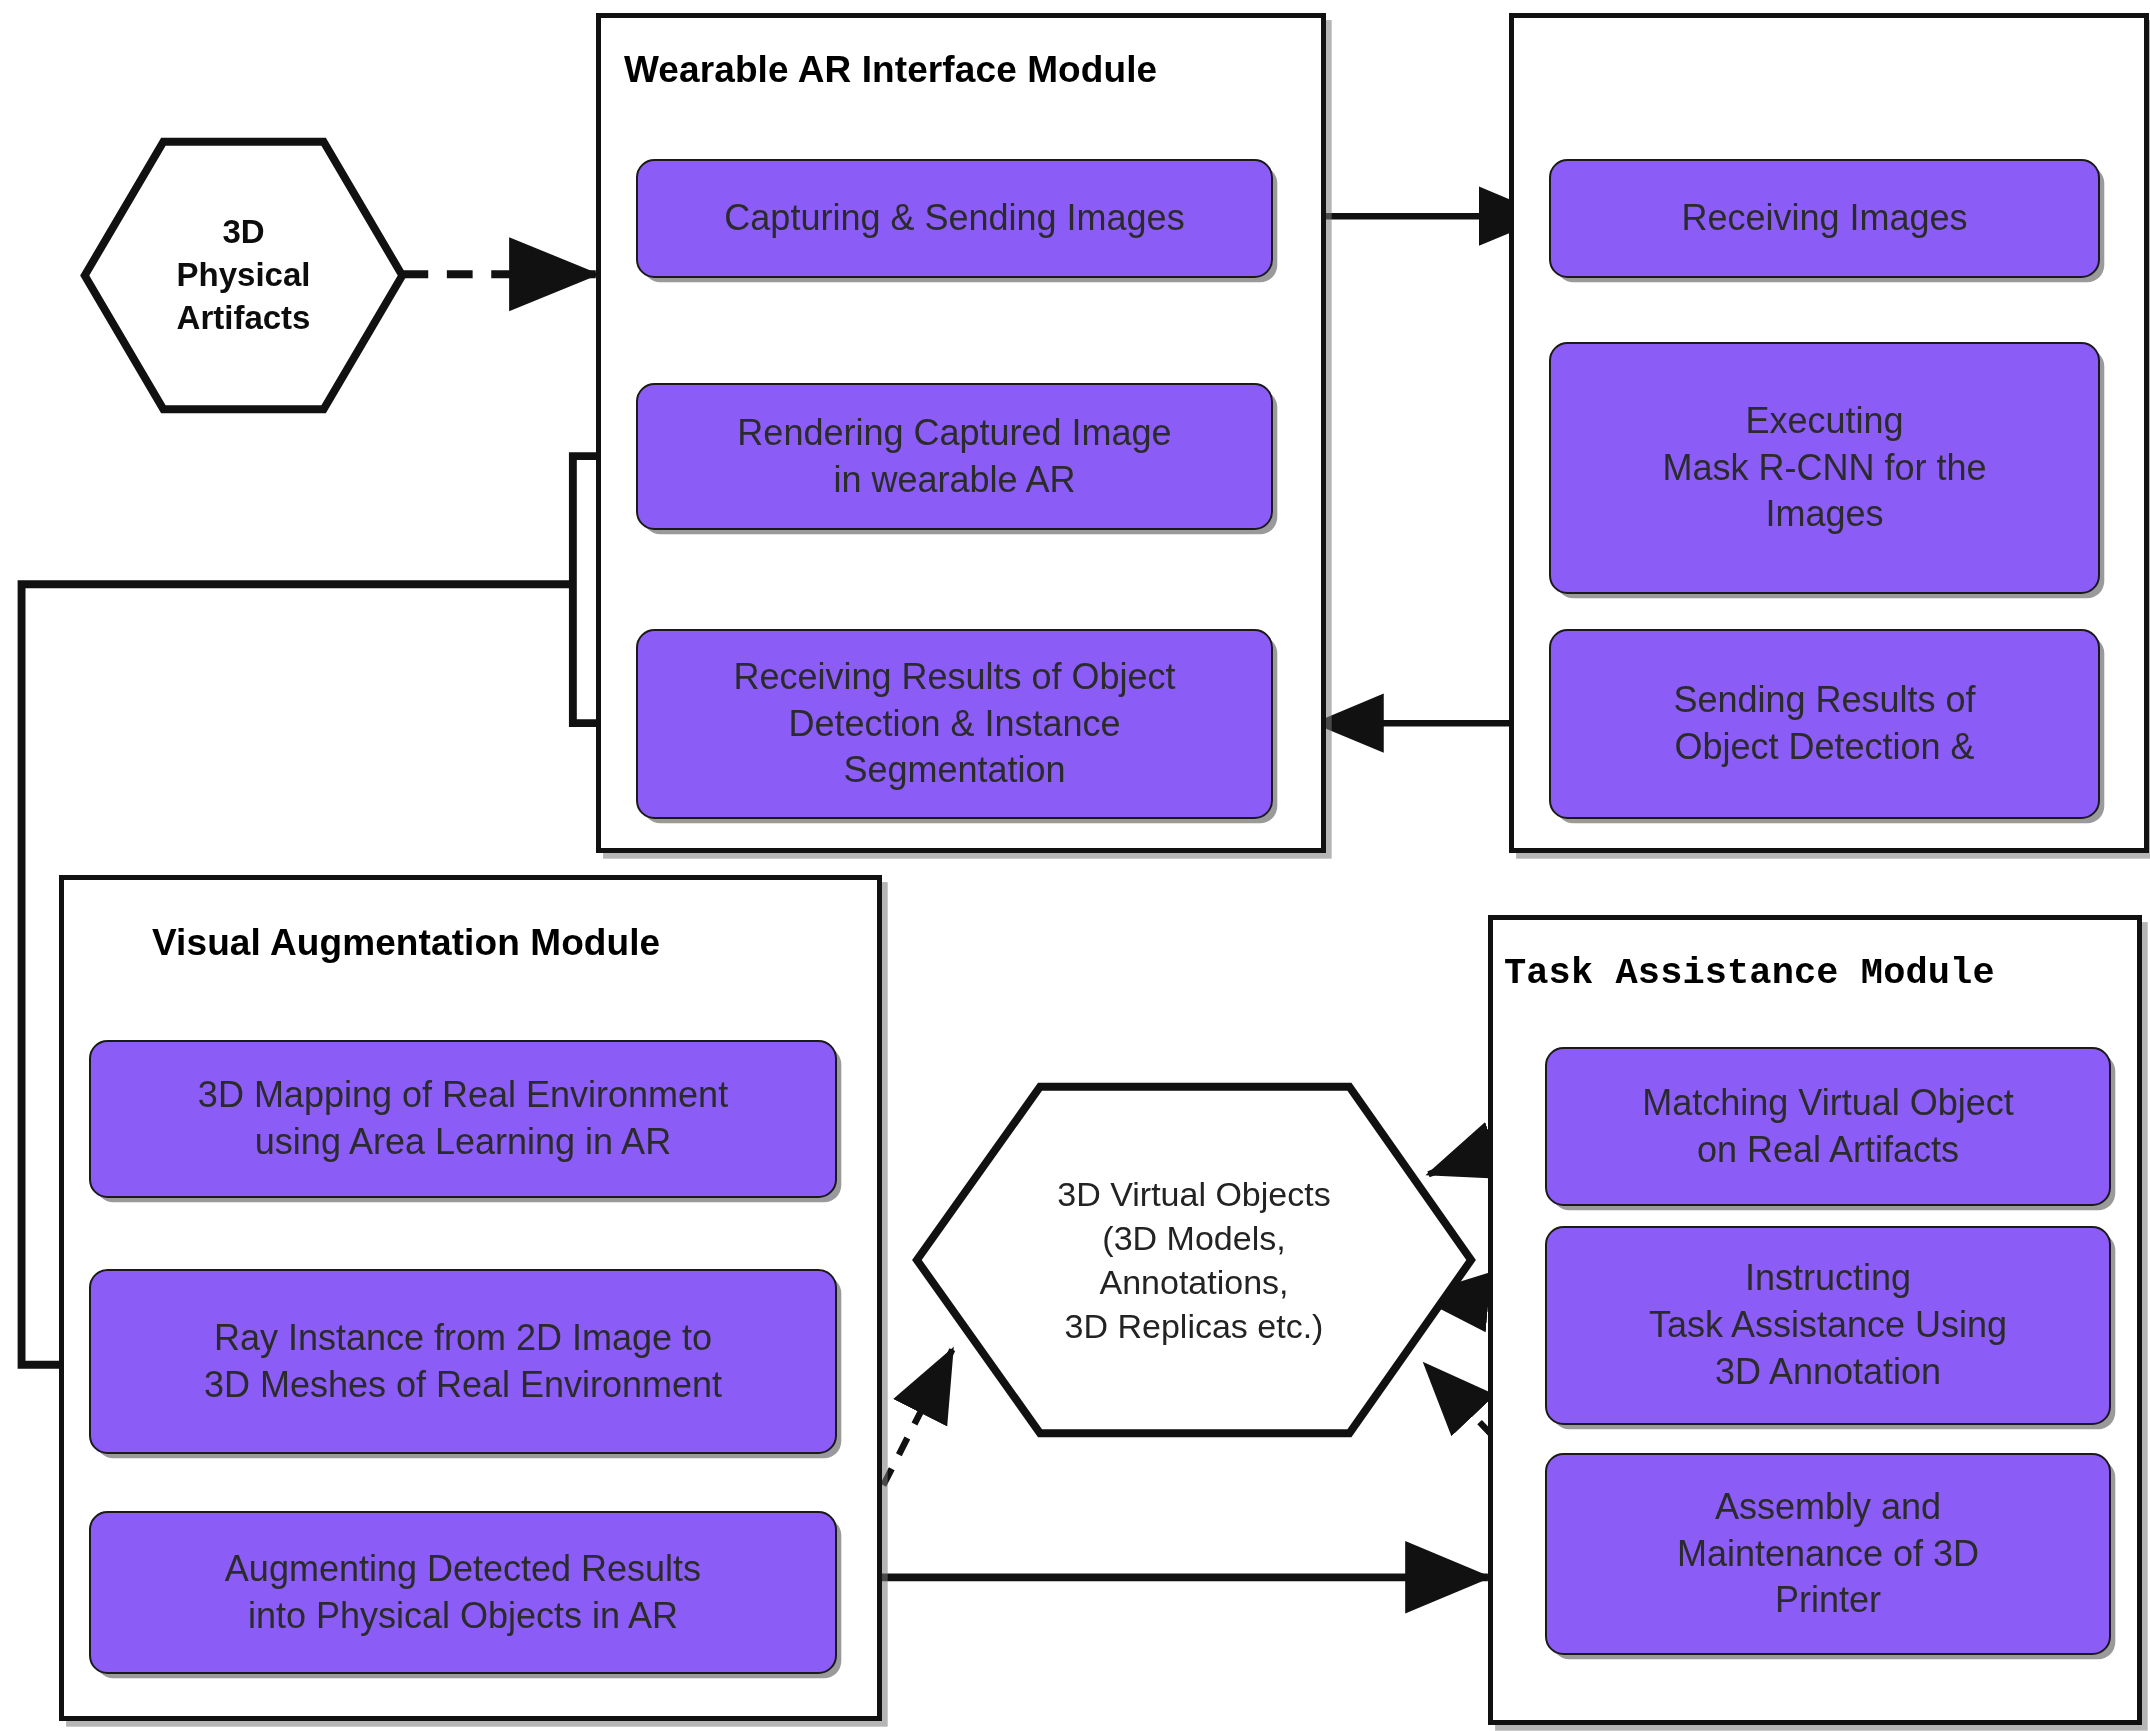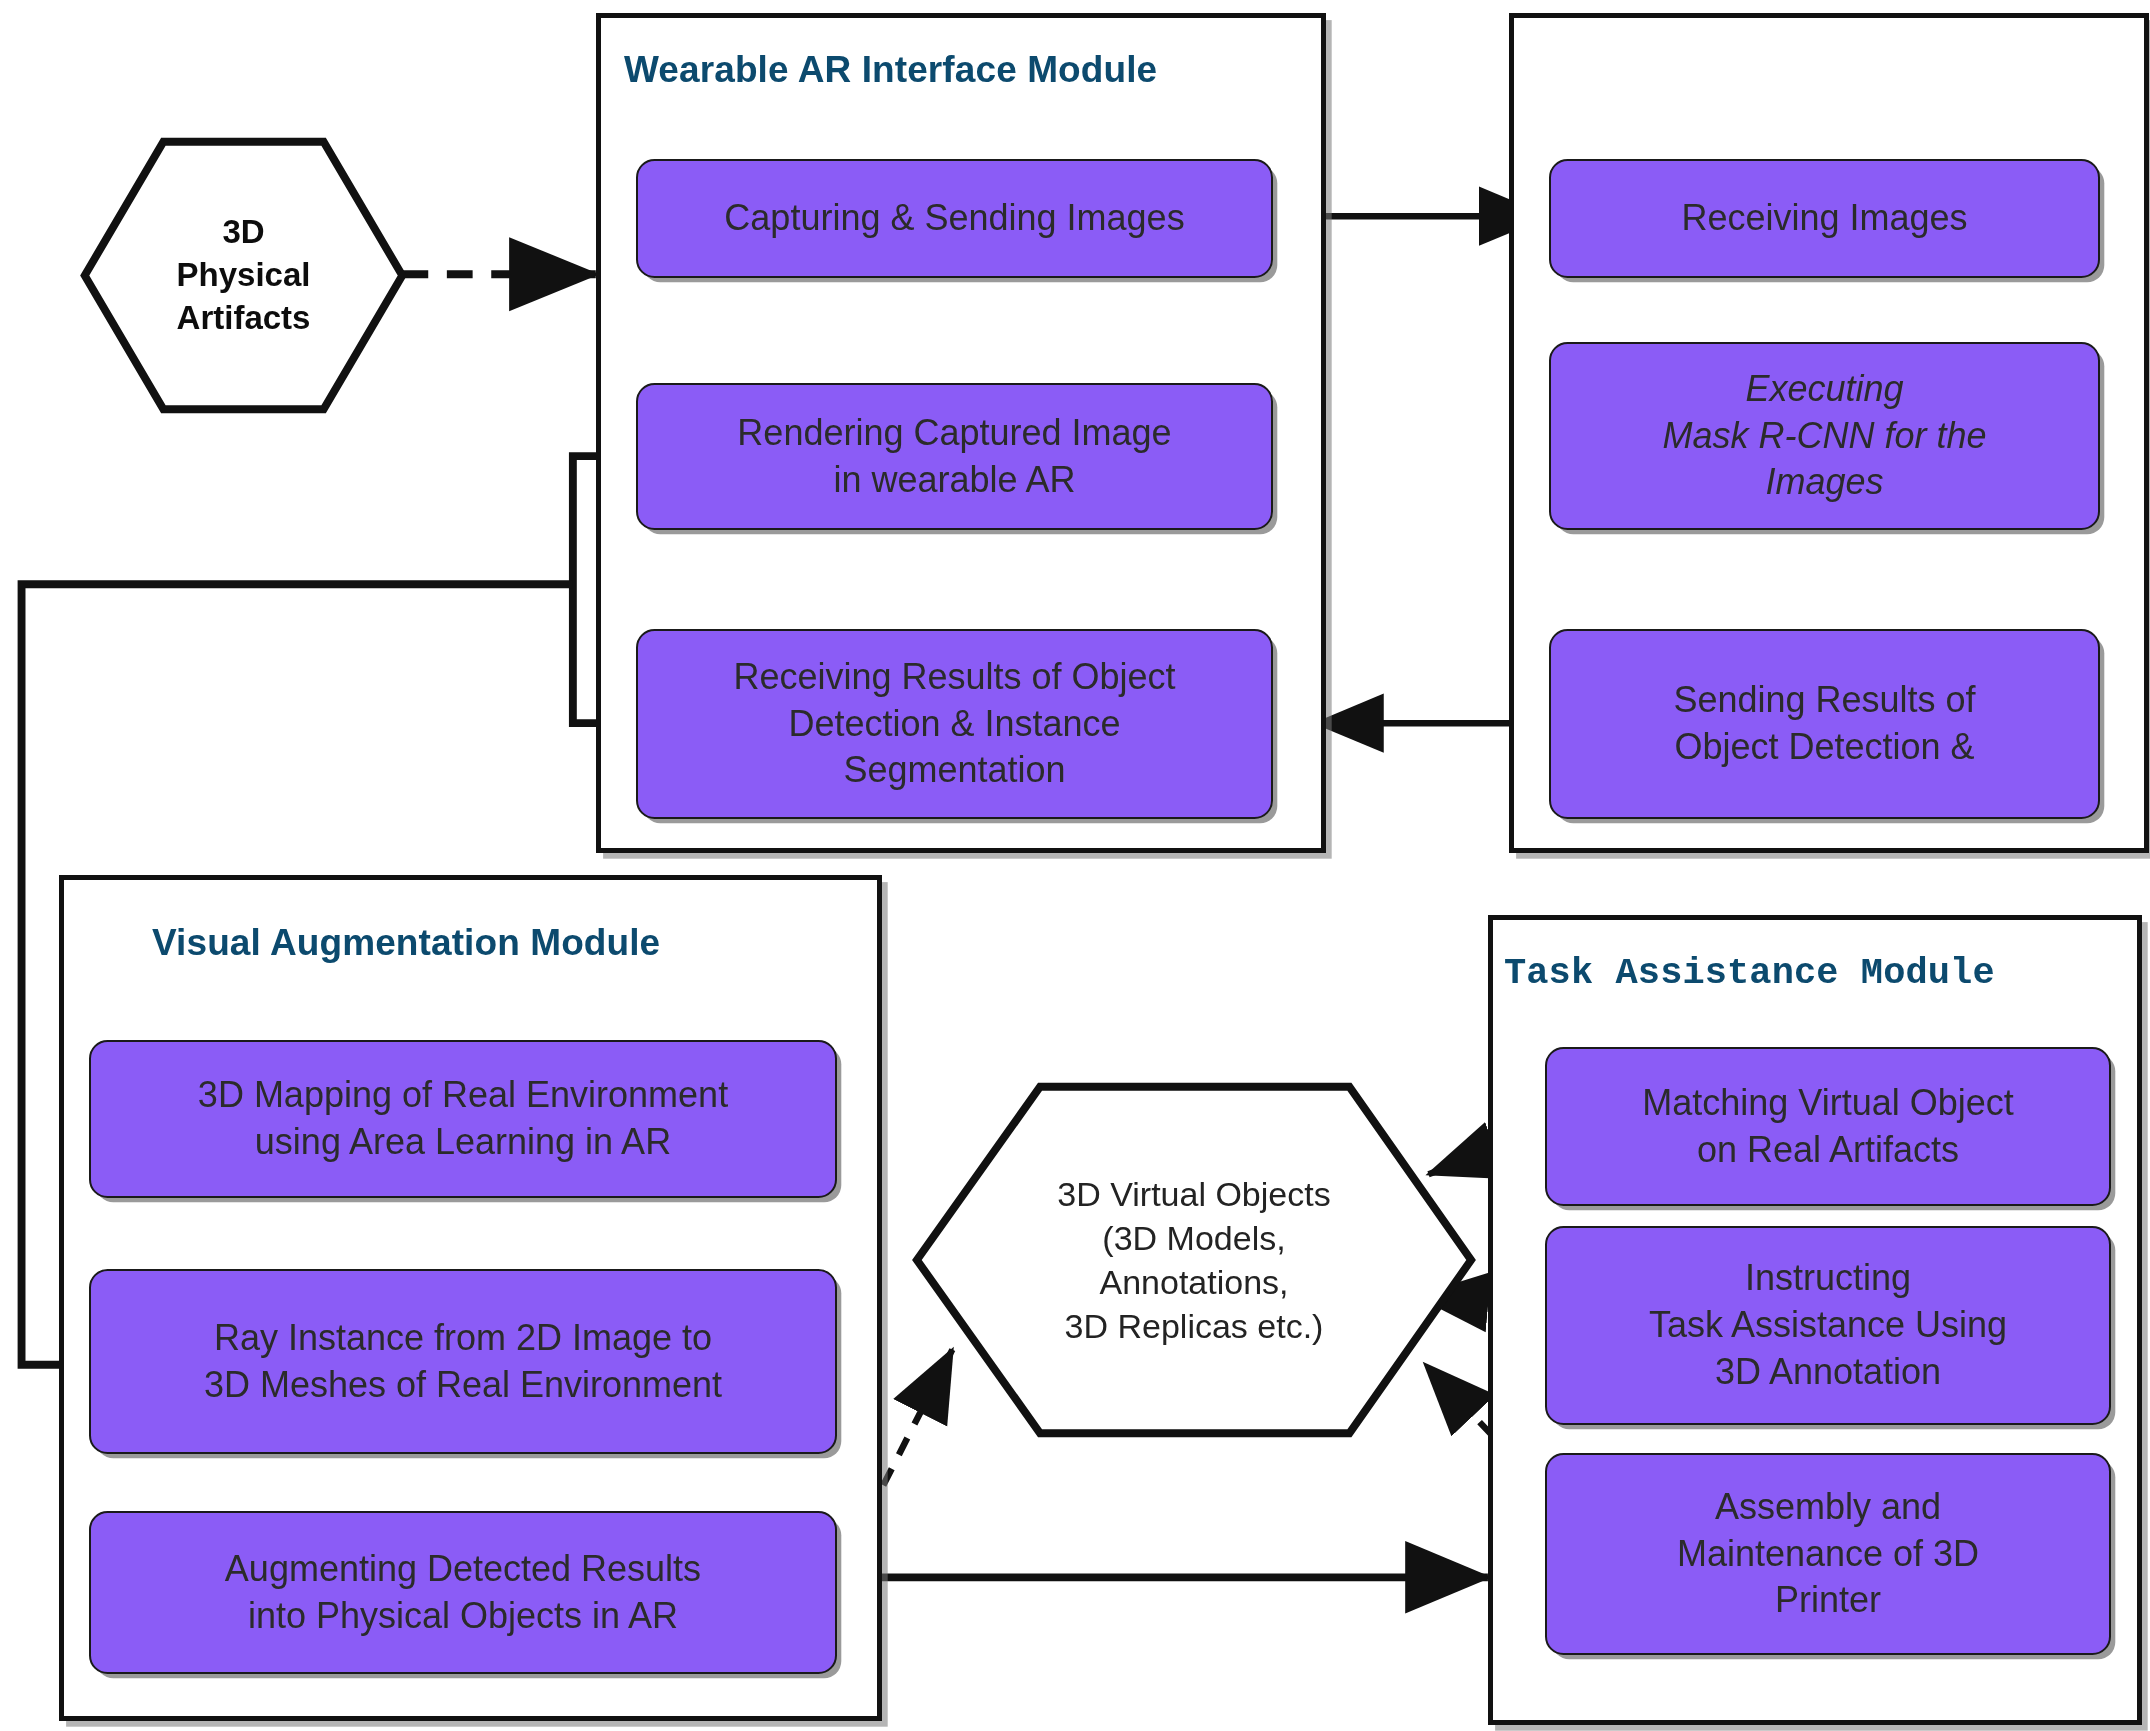--- a/index.html
+++ b/index.html
@@ -3,21 +3,21 @@
 <meta charset="utf-8">
 <style>
   html,body{margin:0;padding:0;background:#ffffff;}
   body{font-family:"Liberation Sans", sans-serif;}
   #stage{position:relative;width:2151px;height:1732px;background:#ffffff;overflow:hidden;}
   svg#wires{position:absolute;left:0;top:0;width:2151px;height:1732px;pointer-events:none;}
 
   
   .module{position:absolute;background:#ffffff;border:5px solid #111111;
           box-shadow:6.4px 6.4px 0 -0.7px rgba(120,120,120,.55);}
-  .module-title{position:absolute;font-weight:bold;color:#0c4a6e;letter-spacing:0.1px;
+  .module-title{position:absolute;font-weight:bold;color:#000000;letter-spacing:0.1px;
                 white-space:nowrap;}
 
   
   .pbox{position:absolute;background:#8b5cf6;border:2.9px solid #1a1a1a;border-radius:18.6px;
         display:flex;align-items:center;justify-content:center;text-align:center;
         color:#2b2b2b;line-height:1.30;box-shadow:5.7px 5.7px 0 -1.4px rgba(120,120,120,.75);
         padding:2.9px 7.2px;box-sizing:border-box;}
   .pbox span{display:block;}
 
   
@@ -123,21 +123,21 @@
     </div>
   </div>
 
   <div class="module" style="left:1509px;top:13px;width:630px;height:830px;">
   </div>
 
   <div class="pbox" style="left:1549px;top:159px;width:551px;height:119px;font-size:36px;">
     <span>Receiving Images</span>
   </div>
 
-  <div class="pbox" style="left:1549px;top:342px;width:551px;height:188px;font-size:36px;font-style:italic;">
+  <div class="pbox" style="left:1549px;top:342px;width:551px;height:252px;font-size:36px;">
     <div>
       <span>Executing</span>
       <span>Mask R-CNN for the</span>
       <span>Images</span>
     </div>
   </div>
 
   <div class="pbox" style="left:1549px;top:629px;width:551px;height:190px;font-size:36px;">
     <div>
       <span>Sending Results of</span>

